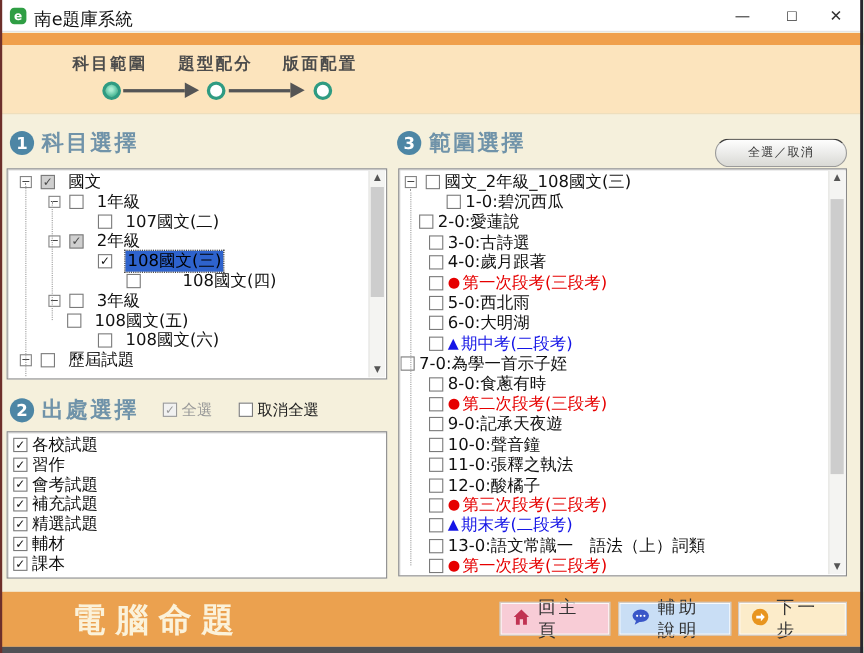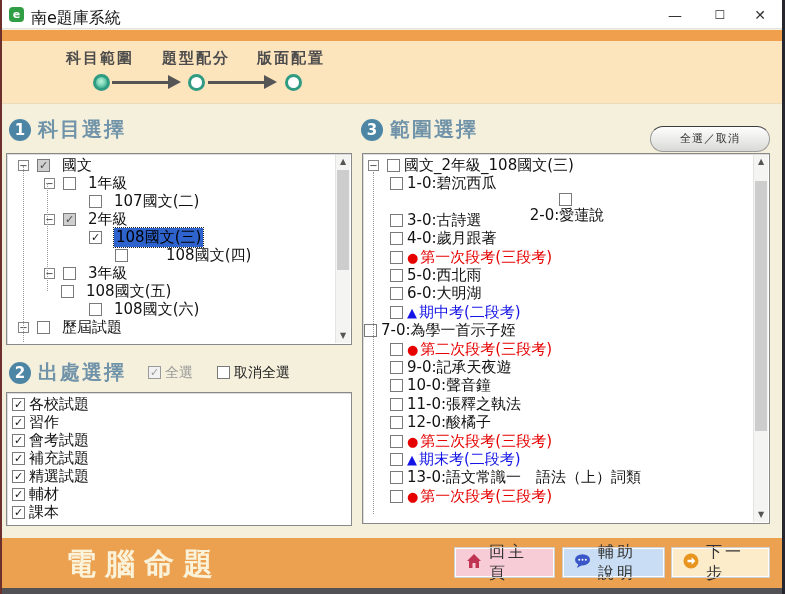--- a/index.html
+++ b/index.html
@@ -222,25 +222,25 @@
     <div class="pillbtn">全選／取消</div>
 
     <div class="box" style="left:362px; top:49px; width:408px; height:371px;">
       <div class="rows" id="range-rows">
         <div class="dotline" style="left:9px; top:18px; height:342px;"></div>
       <div class="trow rrow" style="padding-left: 4px;">
             <span class="xbox">−</span>
             <span class="cb cb"></span>
             <span class="tlabel">國文_2年級_108國文(三)</span>
           </div>
-          <div class="trow rrow" style="padding-left: 14px; margin-left: 12px;">
+          <div class="trow rrow" style="padding-left: 42px;">
             <span class="cb cb"></span>
             <span class="tlabel">1-0:碧沉西瓜</span>
           </div>
-          <div class="trow rrow" style="padding-left: 17px; flex-direction: column;">
+          <div class="trow rrow" style="padding-left: 17px;">
             <span class="cb cb"></span>
             <span class="tlabel">2-0:愛蓮說</span>
           </div>
           <div class="trow rrow" style="padding-left: 26px;">
             <span class="cb cb"></span>
             <span class="tlabel">3-0:古詩選</span>
           </div>
           <div class="trow rrow" style="padding-left: 26px;">
             <span class="cb cb"></span>
             <span class="tlabel">4-0:歲月跟著</span>
@@ -259,20 +259,24 @@
             <span class="tlabel">6-0:大明湖</span>
           </div>
           <div class="trow rrow" style="padding-left: 26px;">
             <span class="cb cb"></span>
             <span class="mk blue">▲</span>
             <span class="tlabel blue">期中考(二段考)</span>
           </div>
           <div class="trow rrow" style="">
             <span class="cb cb"></span>
             <span class="tlabel">7-0:為學一首示子姪</span>
+          </div>
+          <div class="trow rrow" style="padding-left: 26px;">
+            <span class="cb cb"></span>
+            <span class="tlabel">8-0:食蔥有時</span>
           </div>
           <div class="trow rrow" style="padding-left: 26px;">
             <span class="cb cb"></span>
             <span class="mk red">●</span>
             <span class="tlabel red">第二次段考(三段考)</span>
           </div>
           <div class="trow rrow" style="padding-left: 26px;">
             <span class="cb cb"></span>
             <span class="tlabel">9-0:記承天夜遊</span>
           </div>

